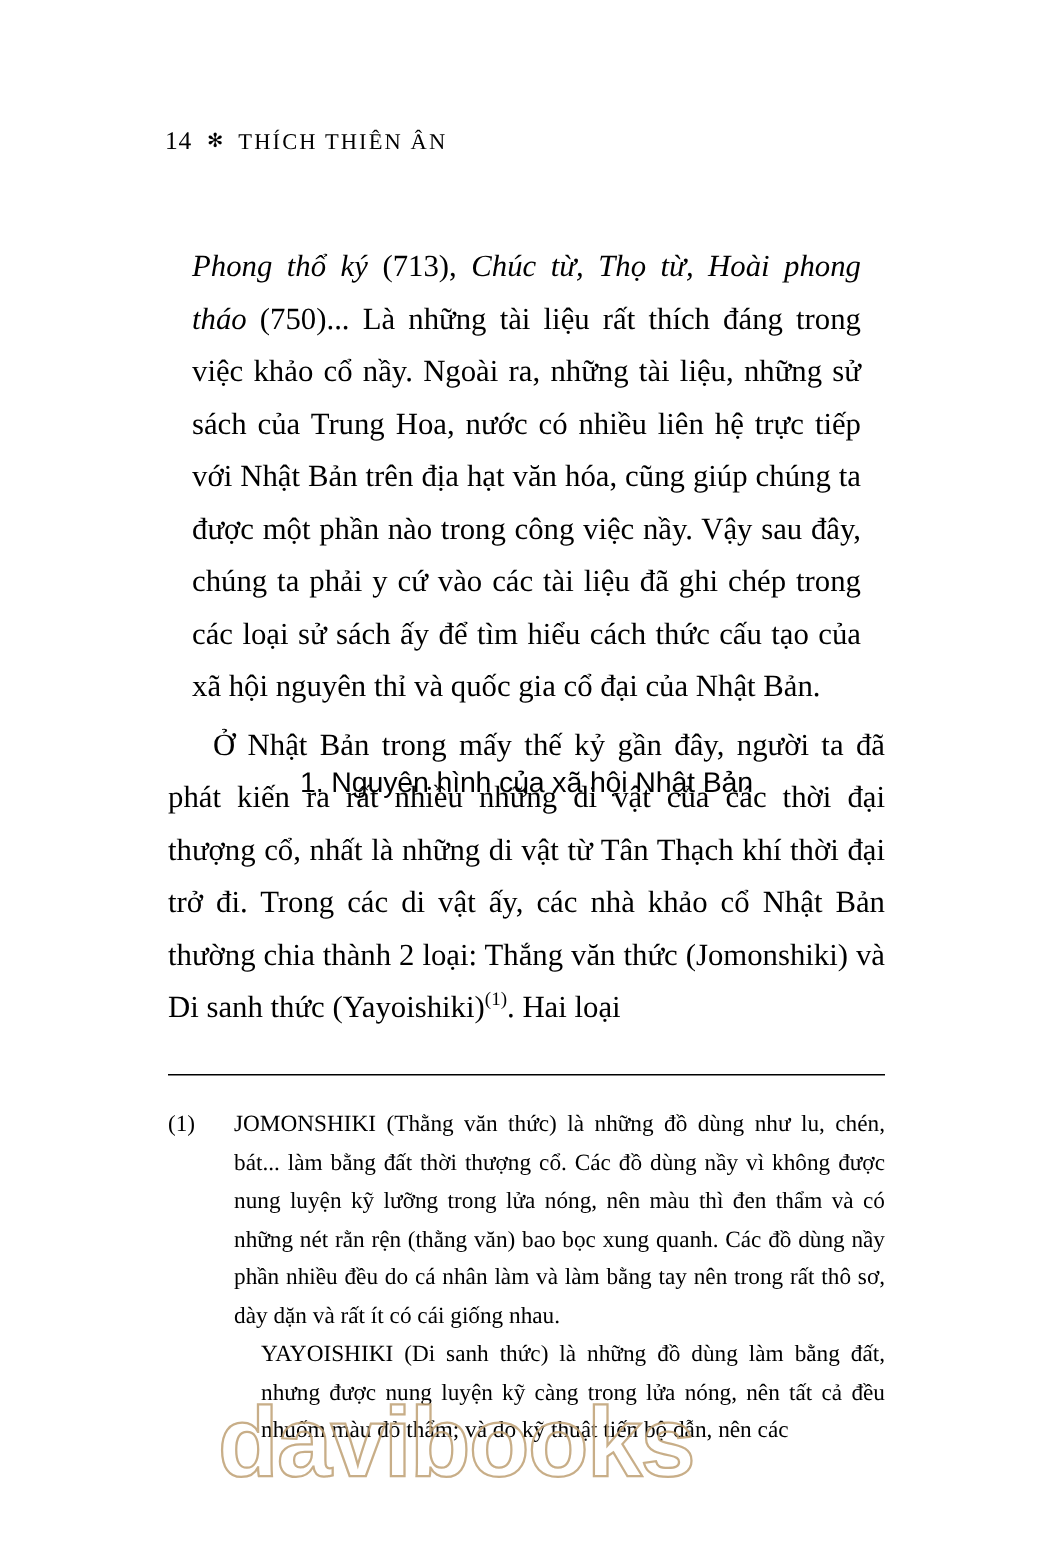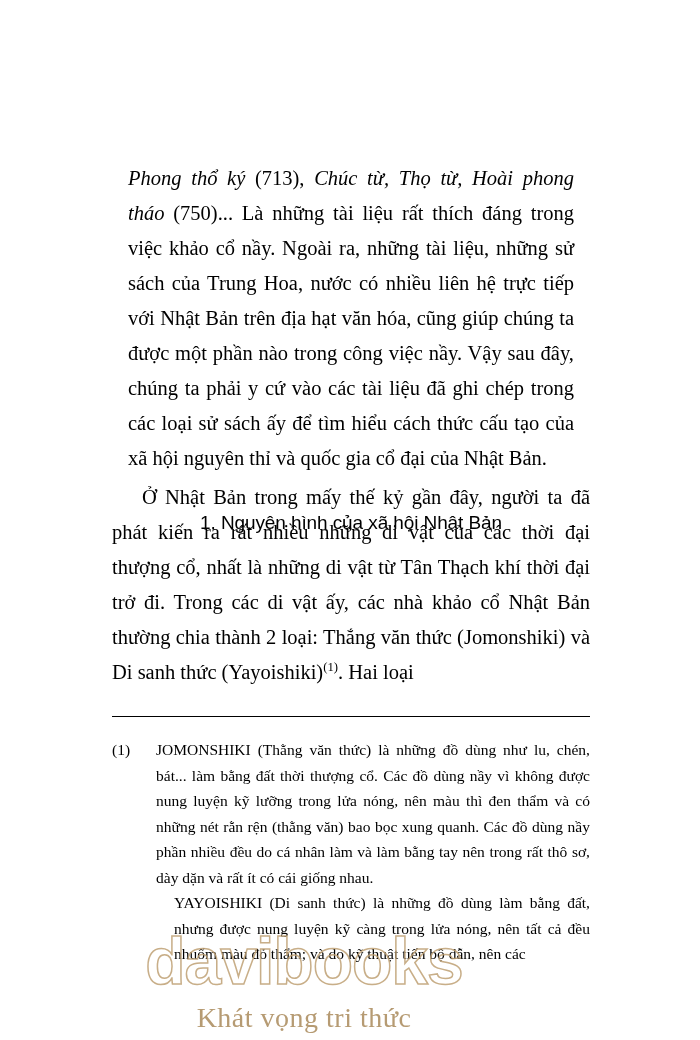--- a/index.html
+++ b/index.html
@@ -161,20 +161,25 @@
     color: rgba(178,150,108,0.95);
     letter-spacing: 0.5px;
     line-height: 1;
   }
 </style>
 </head>
 <body>
 
 <div class="page">
 
+  <div class="running-head">
+    <span class="folio">14</span>
+    <span class="ornament">✻</span>
+    <span class="head-title">THÍCH THIÊN ÂN</span>
+  </div>
 
   <div class="body-text">
     <p><span class="it">Phong thổ ký</span><span> (713), </span><span class="it">Chúc từ, Thọ từ, Hoài phong tháo</span><span> (750)... Là những tài liệu rất thích đáng trong việc khảo cổ nầy. Ngoài ra, những tài liệu, những sử sách của Trung Hoa, nước có nhiều liên hệ trực tiếp với Nhật Bản trên địa hạt văn hóa, cũng giúp chúng ta được một phần nào trong công việc nầy. Vậy sau đây, chúng ta phải y cứ vào các tài liệu đã ghi chép trong các loại sử sách ấy để tìm hiểu cách thức cấu tạo của xã hội nguyên thỉ và quốc gia cổ đại của Nhật Bản.</span></p>
   </div>
 
   <div class="section-heading">1. Nguyên hình của xã hội Nhật Bản</div>
 
   <div class="body-text-2">
     <p><span>Ở Nhật Bản trong mấy thế kỷ gần đây, người ta đã phát kiến ra rất nhiều những di vật của các thời đại thượng cổ, nhất là những di vật từ Tân Thạch khí thời đại trở đi. Trong các di vật ấy, các nhà khảo cổ Nhật Bản thường chia thành 2 loại: Thắng văn thức (Jomonshiki) và Di sanh thức (Yayoishiki)</span><sup>(1)</sup><span>. Hai loại</span></p>
   </div>
@@ -186,16 +191,15 @@
       <span class="fn-marker">(1)</span>
       <span class="fn-text">JOMONSHIKI (Thằng văn thức) là những đồ dùng như lu, chén, bát... làm bằng đất thời thượng cổ. Các đồ dùng nầy vì không được nung luyện kỹ lưỡng trong lửa nóng, nên màu thì đen thẩm và có những nét rằn rện (thằng văn) bao bọc xung quanh. Các đồ dùng nầy phần nhiều đều do cá nhân làm và làm bằng tay nên trong rất thô sơ, dày dặn và rất ít có cái giống nhau.</span>
     </div>
     <div class="fn-block-2">
       <span class="fn-text">YAYOISHIKI (Di sanh thức) là những đồ dùng làm bằng đất, nhưng được nung luyện kỹ càng trong lửa nóng, nên tất cả đều nhuốm màu đỏ thẩm; và do kỹ thuật tiến bộ dẫn, nên các</span>
     </div>
   </div>
 
   <div class="watermark">
     <div class="wm-main">davibooks</div>
-    <div class="wm-sub">Khát vọng tri thức</div>
   </div>
 
 </div>
 
 </body></html>

